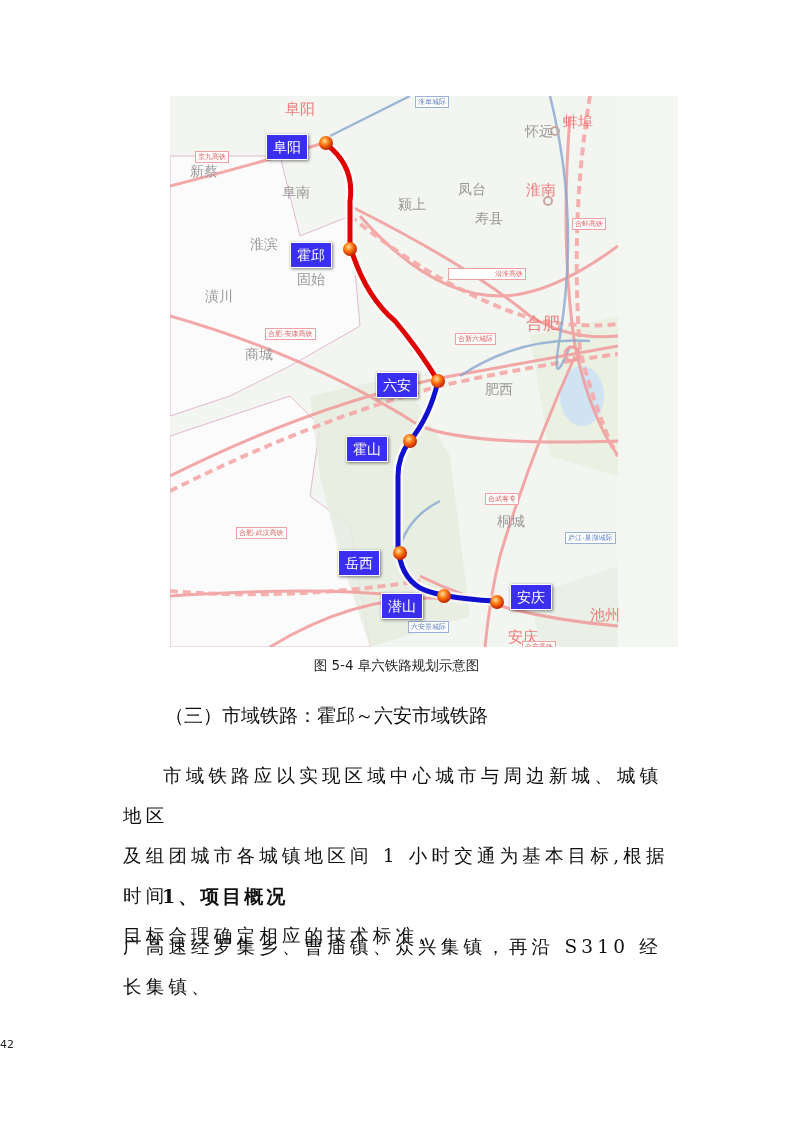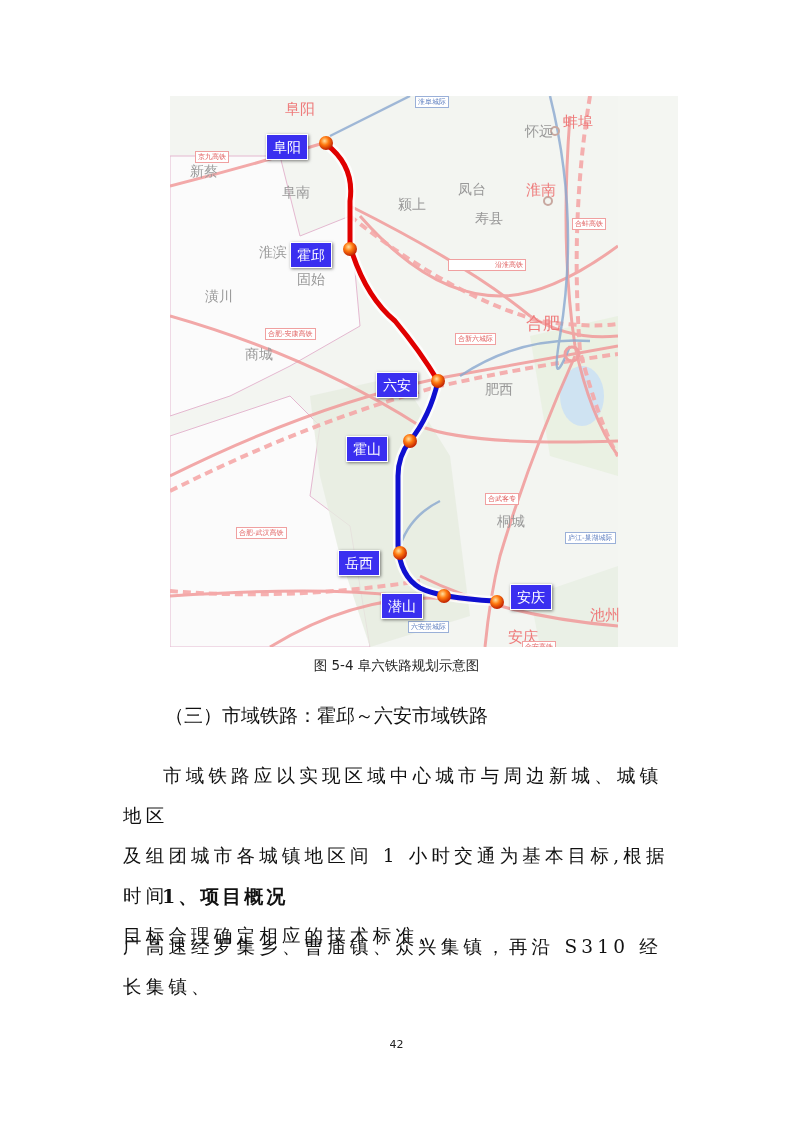--- a/index.html
+++ b/index.html
@@ -4,21 +4,21 @@
 <style>
   html,body{margin:0;padding:0;background:#ffffff;}
   body{width:793px;height:1122px;position:relative;overflow:hidden;font-family:"DejaVu Serif",serif;color:#111;}
   .map{position:absolute;left:170px;top:96px;width:508px;height:551px;overflow:hidden;background:#f4f6f2;}
   .map svg{position:absolute;left:0;top:0;}
   .station-label{position:absolute;background:#3a2ff0;color:#fff;font-family:"DejaVu Sans",sans-serif;font-size:14px;padding:3px 6px;border:1px solid #fff;box-shadow:1px 1px 3px rgba(0,0,0,.5);line-height:18px;white-space:nowrap;}
   .caption{position:absolute;left:0;width:793px;top:657px;text-align:center;font-family:"DejaVu Sans",sans-serif;font-size:13.5px;color:#222;}
   .h3{position:absolute;left:165px;top:703px;font-family:"DejaVu Sans",sans-serif;font-size:19px;color:#111;}
   .para{position:absolute;left:123px;width:560px;font-size:18.5px;line-height:40px;letter-spacing:4.2px;color:#111;}
   .h4{position:absolute;left:162px;top:884px;font-size:19px;font-weight:bold;letter-spacing:3px;}
-  .pagenum{position:absolute;left:0;width:793px;top:1038px;text-align:center;font-family:"DejaVu Sans",sans-serif;font-size:11px;color:#222;}
+  .pagenum{position:absolute;left:0;width:793px;top:1038px;font-family:"DejaVu Sans",sans-serif;font-size:11px;color:#222;}
   .maplbl{position:absolute;font-family:"DejaVu Sans",sans-serif;color:#e88080;white-space:nowrap;}
   .maplbl.small{font-size:14px;color:#999;}
   .maplbl.box{font-size:7px;border:1px solid #f0a0a0;padding:0 2px;color:#e06060;background:#fff;}
   .maplbl.boxblue{font-size:7px;border:1px solid #9ab0d8;padding:0 2px;color:#6080c0;background:#fff;}
   .maplbl.city{font-size:15px;color:#ee7b7b;}
 </style>
 </head>
 <body>
 
 <div class="map">
@@ -92,31 +92,31 @@
   <span class="maplbl city" style="left:356px;top:216px;font-size:17px;">合肥</span>
   <span class="maplbl city" style="left:338px;top:532px;">安庆</span>
   <span class="maplbl city" style="left:420px;top:510px;">池州</span>
 
   <span class="maplbl small" style="left:20px;top:67px;">新蔡</span>
   <span class="maplbl small" style="left:112px;top:88px;">阜南</span>
   <span class="maplbl small" style="left:228px;top:100px;">颍上</span>
   <span class="maplbl small" style="left:288px;top:85px;">凤台</span>
   <span class="maplbl small" style="left:305px;top:114px;">寿县</span>
   <span class="maplbl small" style="left:355px;top:27px;">怀远</span>
-  <span class="maplbl small" style="left:89px;top:140px;margin-top:8px;">淮滨</span>
+  <span class="maplbl small" style="left:80px;top:140px;">淮滨</span>
   <span class="maplbl small" style="left:127px;top:175px;">固始</span>
   <span class="maplbl small" style="left:35px;top:192px;">潢川</span>
   <span class="maplbl small" style="left:75px;top:250px;">商城</span>
   <span class="maplbl small" style="left:315px;top:285px;">肥西</span>
   <span class="maplbl small" style="left:327px;top:417px;">桐城</span>
 
   <span class="maplbl boxblue" style="left:245px;top:0px;">淮阜城际</span>
   <span class="maplbl box" style="left:25px;top:55px;">京九高铁</span>
   <span class="maplbl box" style="left:402px;top:122px;">合蚌高铁</span>
-  <span class="maplbl box" style="left:278px;top:163px;padding-left:46px;">沿淮高铁</span>
+  <span class="maplbl box" style="left:278px;top:172px;padding-left:46px;">沿淮高铁</span>
   <span class="maplbl box" style="left:95px;top:232px;">合肥-安康高铁</span>
   <span class="maplbl box" style="left:285px;top:237px;">合新六城际</span>
   <span class="maplbl box" style="left:315px;top:397px;">合武客专</span>
   <span class="maplbl box" style="left:22px;top:431px;margin-left:44px;">合肥-武汉高铁</span>
   <span class="maplbl boxblue" style="left:395px;top:436px;">庐江-巢湖城际</span>
 
   <span class="maplbl boxblue" style="left:238px;top:525px;">六安景城际</span>
   <span class="maplbl box" style="left:352px;top:537px;margin-top:8px;">合安高铁</span>
 
   <div class="station-label" style="left:96px;top:38px;">阜阳</div>

